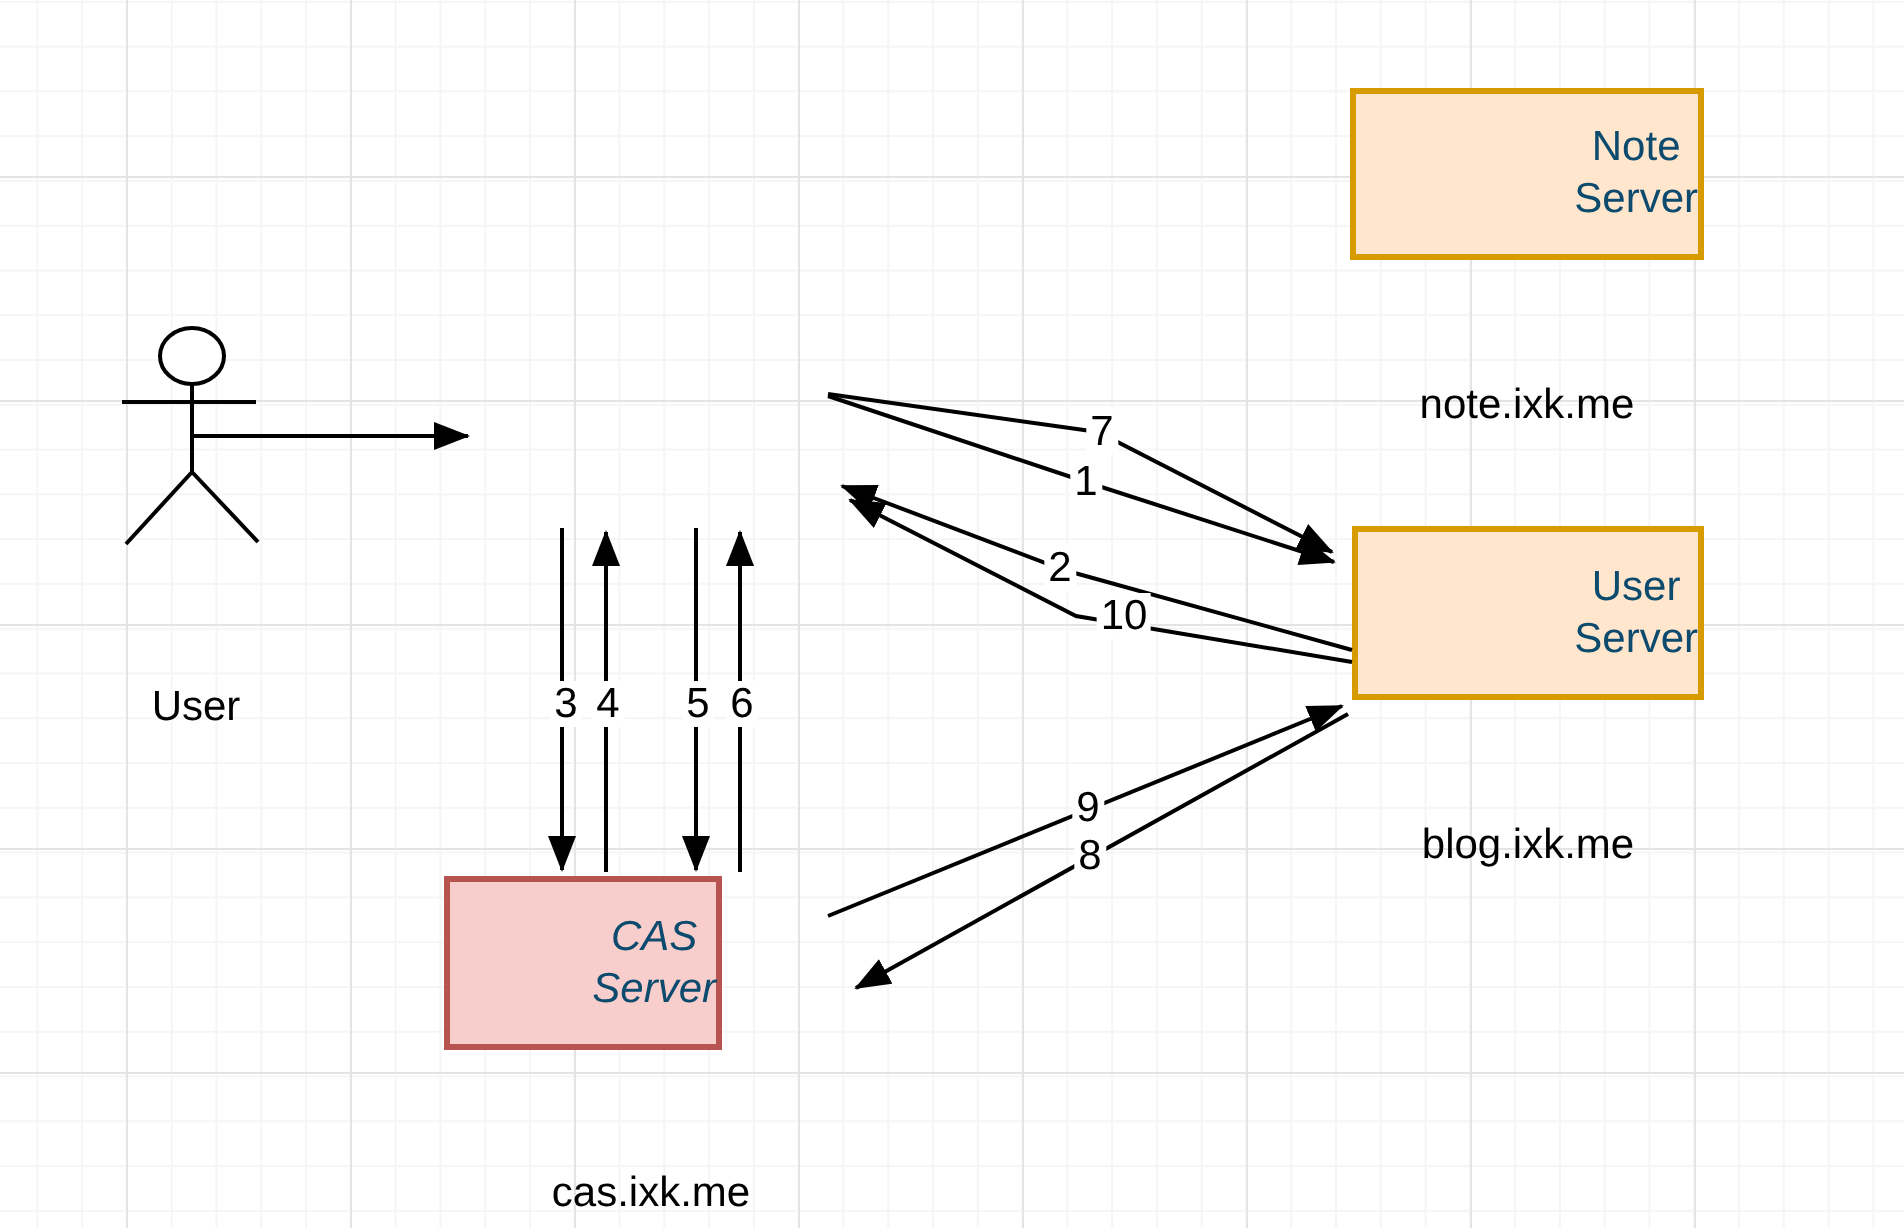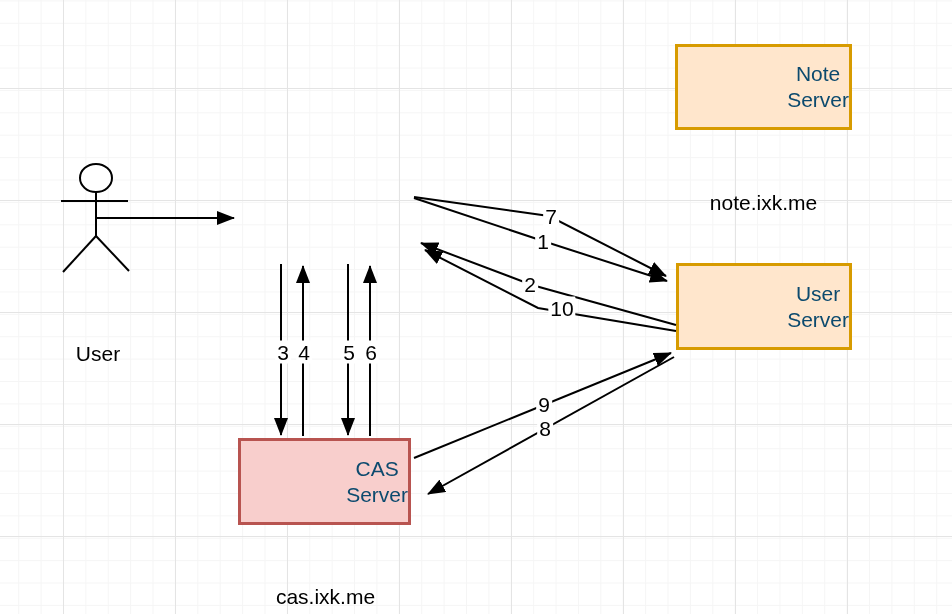--- a/index.html
+++ b/index.html
@@ -42,23 +42,24 @@
     left: 675px; top: 44px; width: 177px; height: 86px;
     background: #ffe6cc;
     border: 3px solid #d79b00;
   }
   .node-blog {
     left: 676px; top: 263px; width: 176px; height: 87px;
     background: #ffe6cc;
     border: 3px solid #d79b00;
   }
   .node-cas {
-    left: 238px; top: 438px; width: 173px; height: 87px;
+    left: 222px; top: 438px; width: 139px; height: 87px;
     background: #f8cecc;
     border: 3px solid #b85450;
+    font-style: italic;
   }
   .caption {
     position: absolute;
     text-align: center;
     font-size: 21px;
     line-height: 24px;
     color: #000000;
     margin-top: 48px;
   }
   .caption-note { left: 675px; top: 143px; width: 177px; }
@@ -139,20 +140,21 @@
     <path d="M281,264 L281,435" marker-end="url(#ah)"></path>
     <path d="M303,436 L303,266" marker-end="url(#ah)"></path>
     <path d="M348,264 L348,435" marker-end="url(#ah)"></path>
     <path d="M370,436 L370,266" marker-end="url(#ah)"></path>
 
     <path d="M414,458 L671,353" marker-end="url(#ah)"></path>
     <path d="M674,357 L428,494" marker-end="url(#ah)"></path>
   </svg>
 
   <div class="caption caption-note">note.ixk.me</div>
+  <div class="caption caption-blog">blog.ixk.me</div>
   <div class="caption caption-user">User</div>
   <div class="caption caption-cas">cas.ixk.me</div>
 
   <span class="elabel" style="left:543px; top:241px">1</span>
   <span class="elabel" style="left:530px; top:284px">2</span>
   <span class="elabel" style="left:283px; top:352px">3</span>
   <span class="elabel" style="left:304px; top:352px">4</span>
   <span class="elabel" style="left:349px; top:352px">5</span>
   <span class="elabel" style="left:371px; top:352px">6</span>
   <span class="elabel" style="left:551px; top:216px">7</span>

